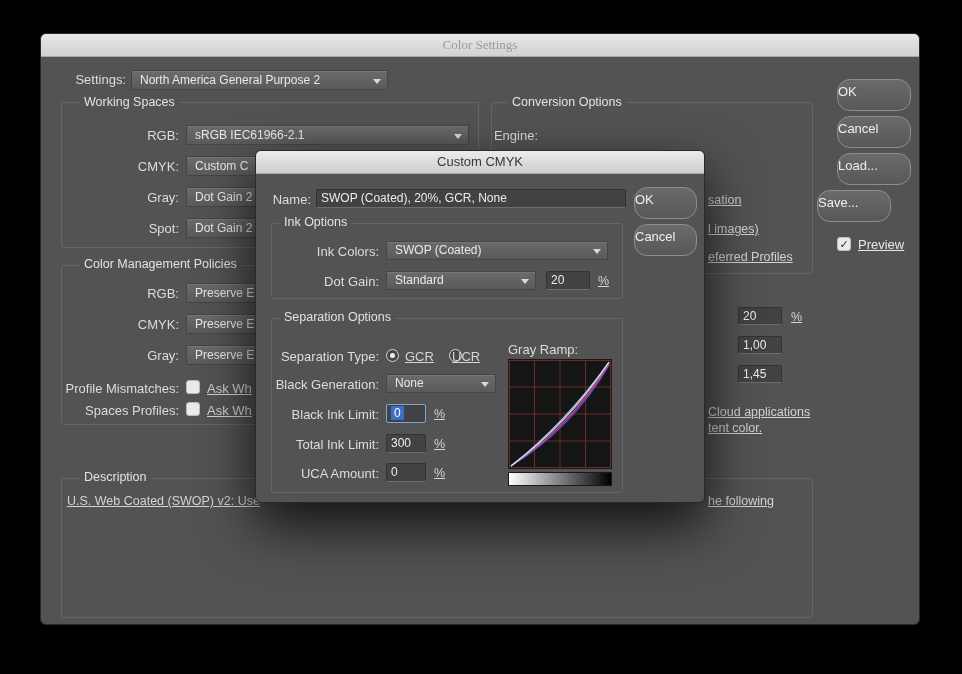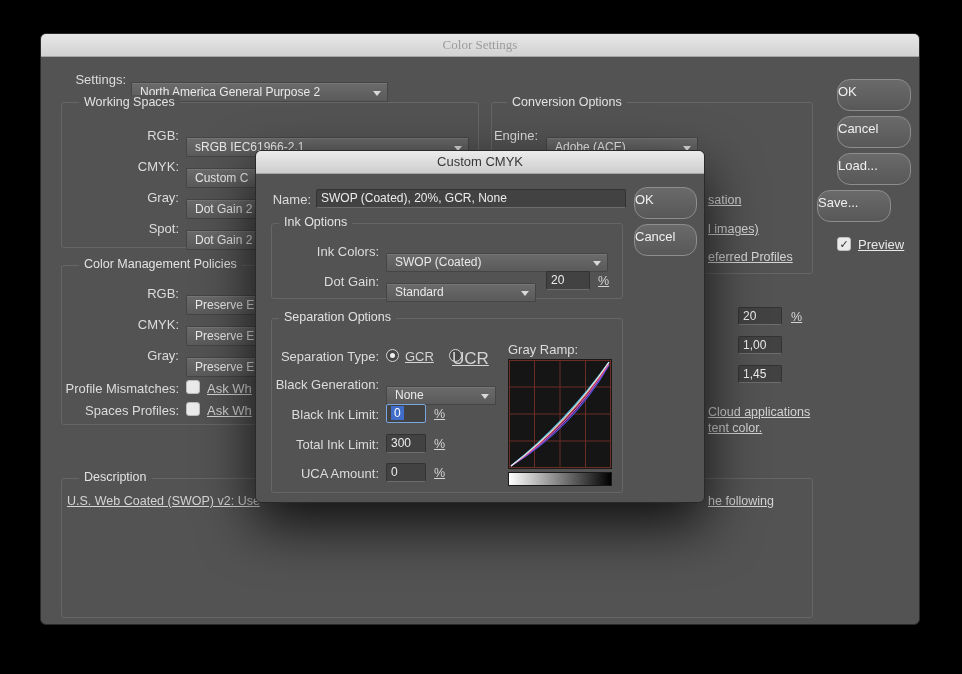--- a/index.html
+++ b/index.html
@@ -23,21 +23,21 @@
          white-space:nowrap; }
   .txt { position:absolute; font-size:12.5px; color:#d4d4d4; white-space:nowrap;text-decoration:underline; }
 
   .group  { position:absolute; border:1px solid #666; border-radius:3px; }
   .gtitle { position:absolute; font-size:12.5px; color:#e2e2e2; background:#535353;
             padding:0 5px; line-height:15px; white-space:nowrap; }
 
   .dd { position:absolute; height:20px; background:linear-gradient(#6b6b6b,#5a5a5a);
         border:1px solid #454545; border-radius:1px; color:#e9e9e9; font-size:12px;
         line-height:18px; padding-left:8px; white-space:nowrap; overflow:hidden;
-        box-shadow:inset 0 1px 0 rgba(255,255,255,.08);margin-top:12px; }
+        box-shadow:inset 0 1px 0 rgba(255,255,255,.08); }
   .dd.s { height:19px; line-height:17px; }
   .chev { position:absolute; right:6px; top:8px; width:0; height:0;
           border-left:4px solid transparent; border-right:4px solid transparent;
           border-top:5px solid #d9d9d9; }
   .dd.s .chev { top:7px; }
 
   .field { position:absolute; height:19px; background:#424242; border:1px solid #333;
            border-bottom-color:#6d6d6d; border-radius:2px; color:#ececec;
            font-size:12px; line-height:17px; padding:0 4px; white-space:nowrap;
            overflow:hidden; }
@@ -97,24 +97,20 @@
 
   <div class="lbl" style="left:8px;top:187px;width:130px">Spot:</div>
   <div class="dd" style="left:145px;top:184px;width:283px">
     <span>Dot Gain 2</span>
   </div>
 
   <div class="group" style="left:450px;top:68px;width:322px;height:172px"></div>
   <div class="gtitle" style="left:466px;top:61px">Conversion Options</div>
 
   <div class="lbl" style="left:380px;top:94px;width:117px">Engine:</div>
-  <div class="dd" style="left:505px;top:91px;width:152px">
-    <span>Adobe (ACE)</span>
-    <span class="chev"></span>
-  </div>
 
   <div class="txt" style="left:667px;top:159px">sation</div>
   <div class="txt" style="left:667px;top:188px">l images)</div>
   <div class="txt" style="left:667px;top:216px">eferred Profiles</div>
 
   <div class="group" style="left:20px;top:231px;width:418px;height:160px"></div>
   <div class="gtitle" style="left:38px;top:223px">Color Management Policies</div>
 
   <div class="lbl" style="left:8px;top:252px;width:130px">RGB:</div>
   <div class="dd" style="left:145px;top:249px;width:283px">
@@ -193,21 +189,21 @@
 
   <div class="group" style="left:15px;top:167px;width:352px;height:175px"></div>
   <div class="gtitle" style="left:23px;top:159px">Separation Options</div>
 
   <div class="lbl" style="left:0;top:198px;width:123px">Separation Type:</div>
   <div class="radio" style="left:130px;top:198px">
     <span class="dot"></span>
   </div>
   <div class="txt" style="left:149px;top:198px;font-size:13px">GCR</div>
   <div class="radio" style="left:193px;top:198px"></div>
-  <div class="txt" style="left:196px;top:198px;font-size:17px">UCR</div>
+  <div class="txt" style="left:196px;top:198px;font-size:13px">UCR</div>
 
   <div class="lbl" style="left:252px;top:191px;width:104px;text-align:left">Gray Ramp:</div>
 
   <div class="ramp-box" style="left:252px;top:208px;width:104px;height:110px">
     <svg width="102" height="108" viewBox="0 0 102 108">
       <rect x="0" y="0" width="102" height="108" fill="#151515"></rect>
       <g stroke="#6b2d24" stroke-width="1">
         <line x1="25.5" y1="0" x2="25.5" y2="108"></line>
         <line x1="51" y1="0" x2="51" y2="108"></line>
         <line x1="76.5" y1="0" x2="76.5" y2="108"></line>

